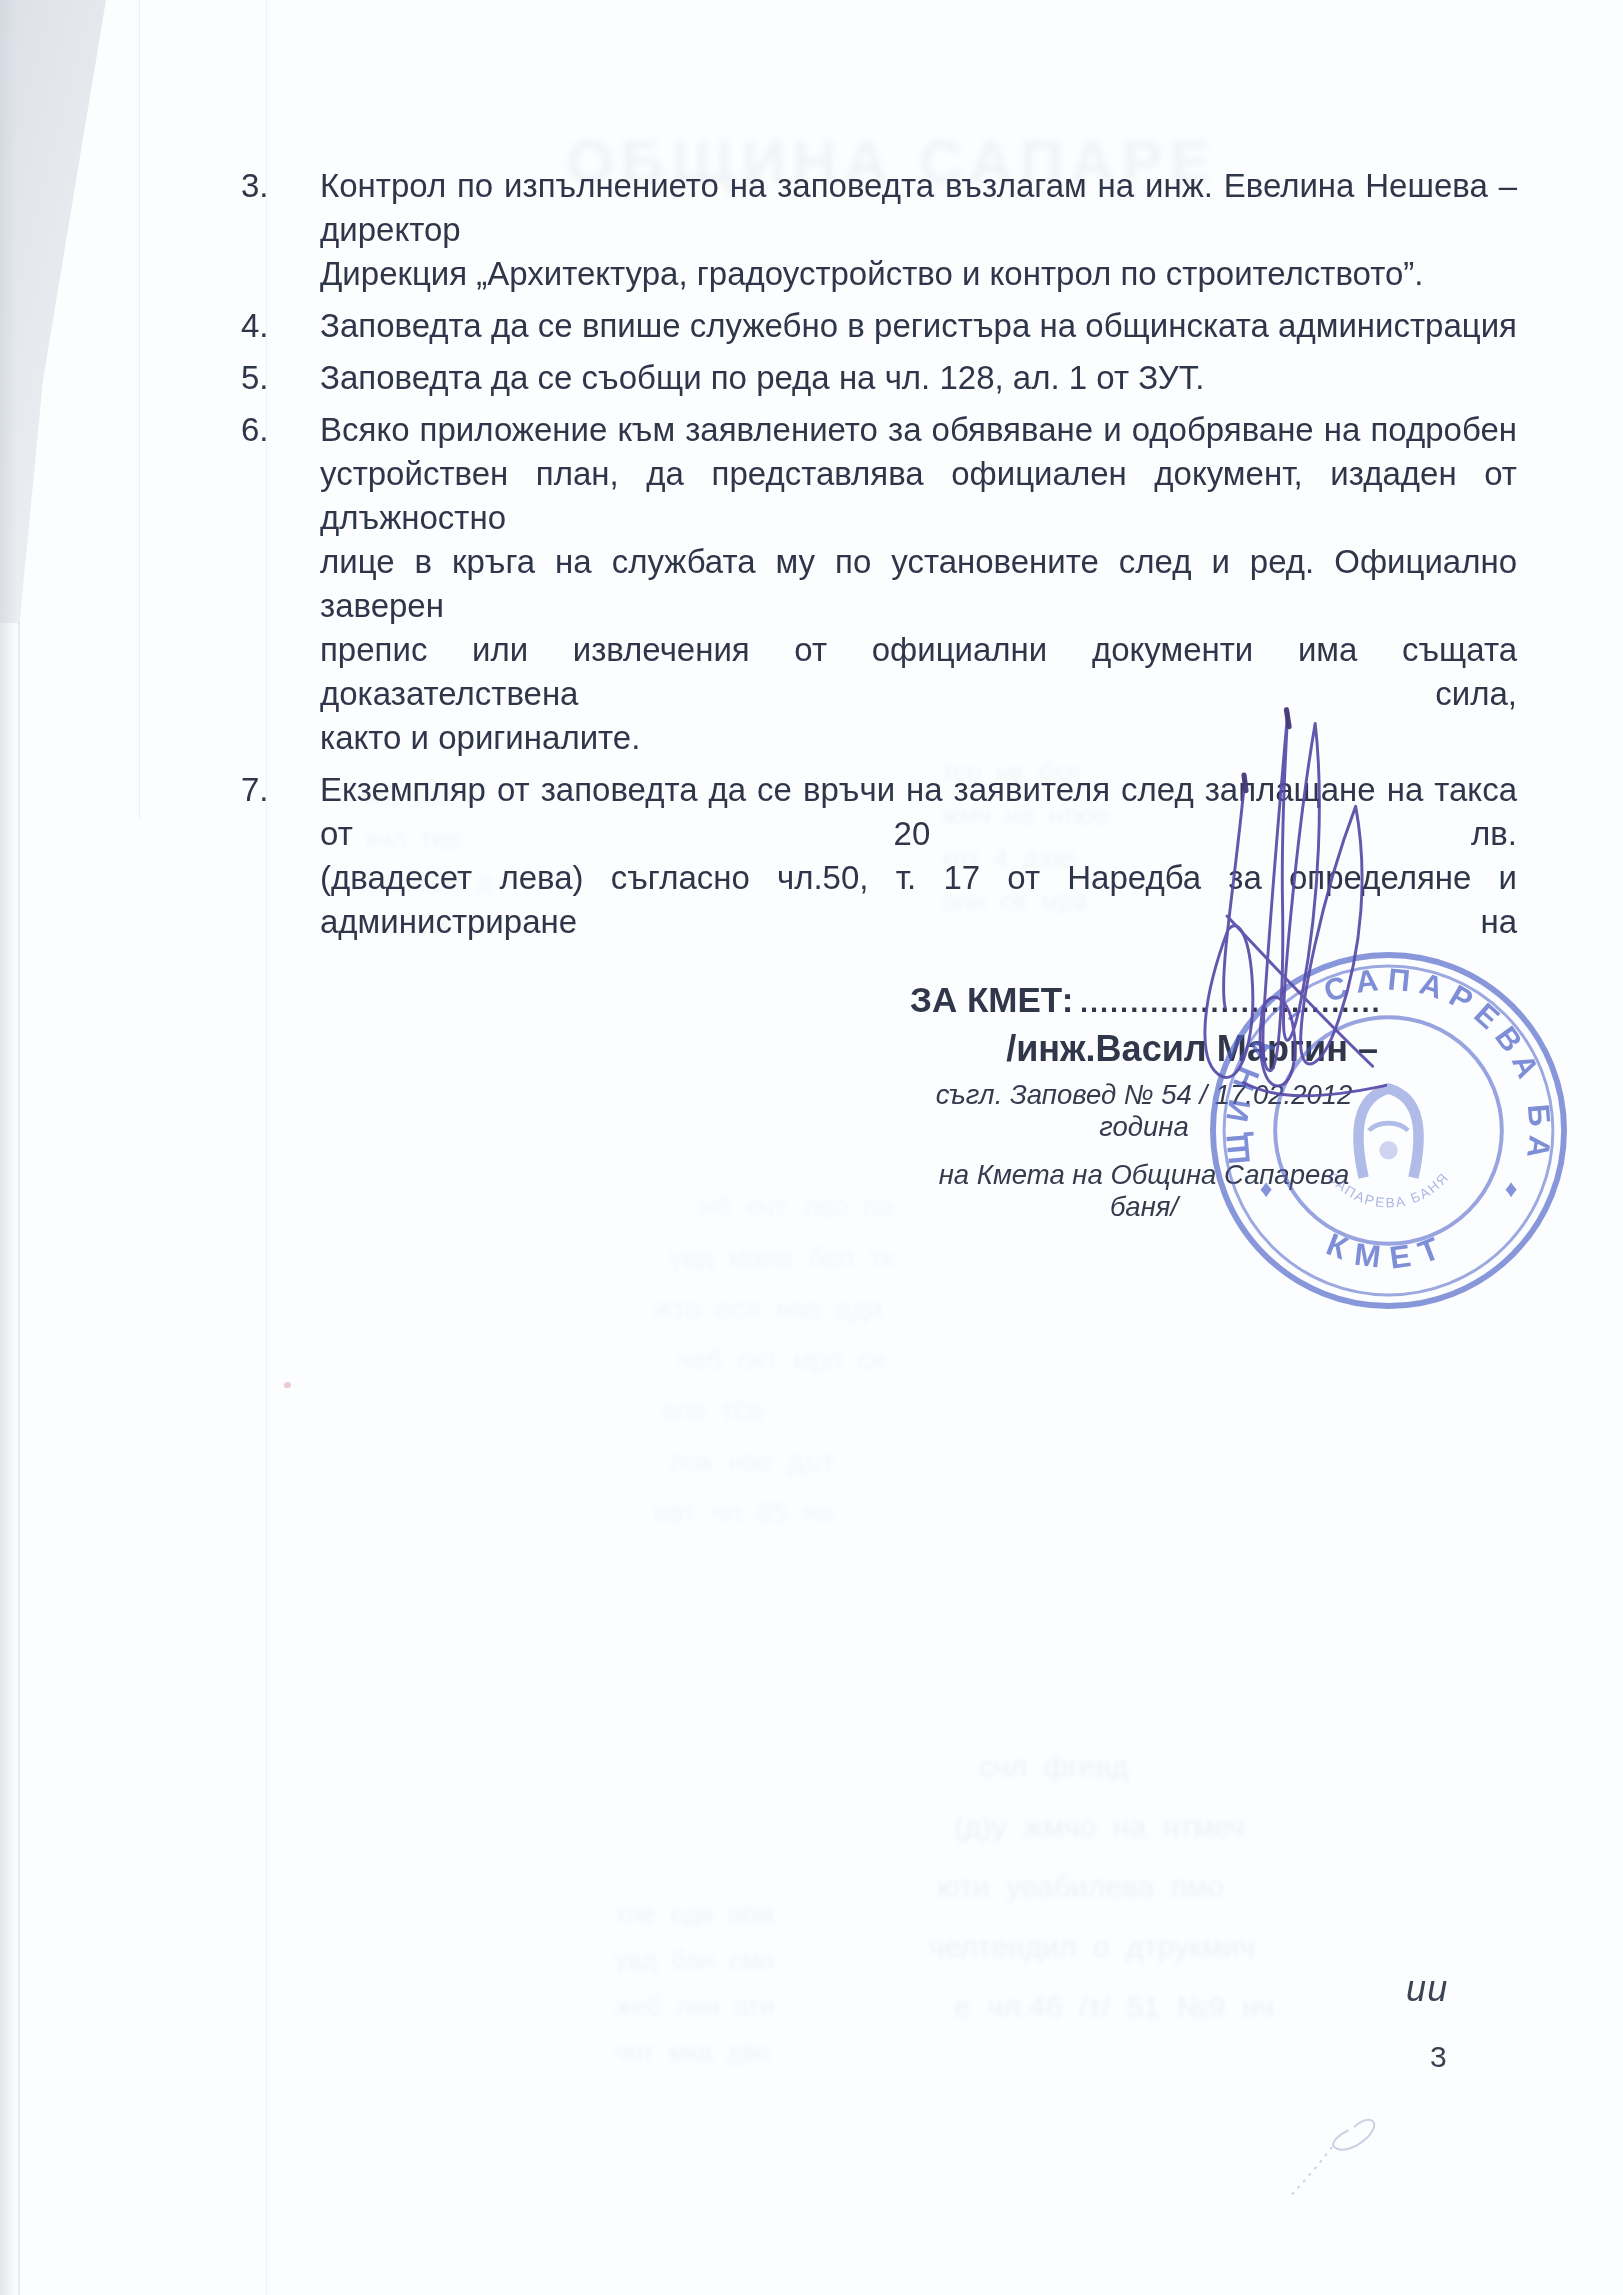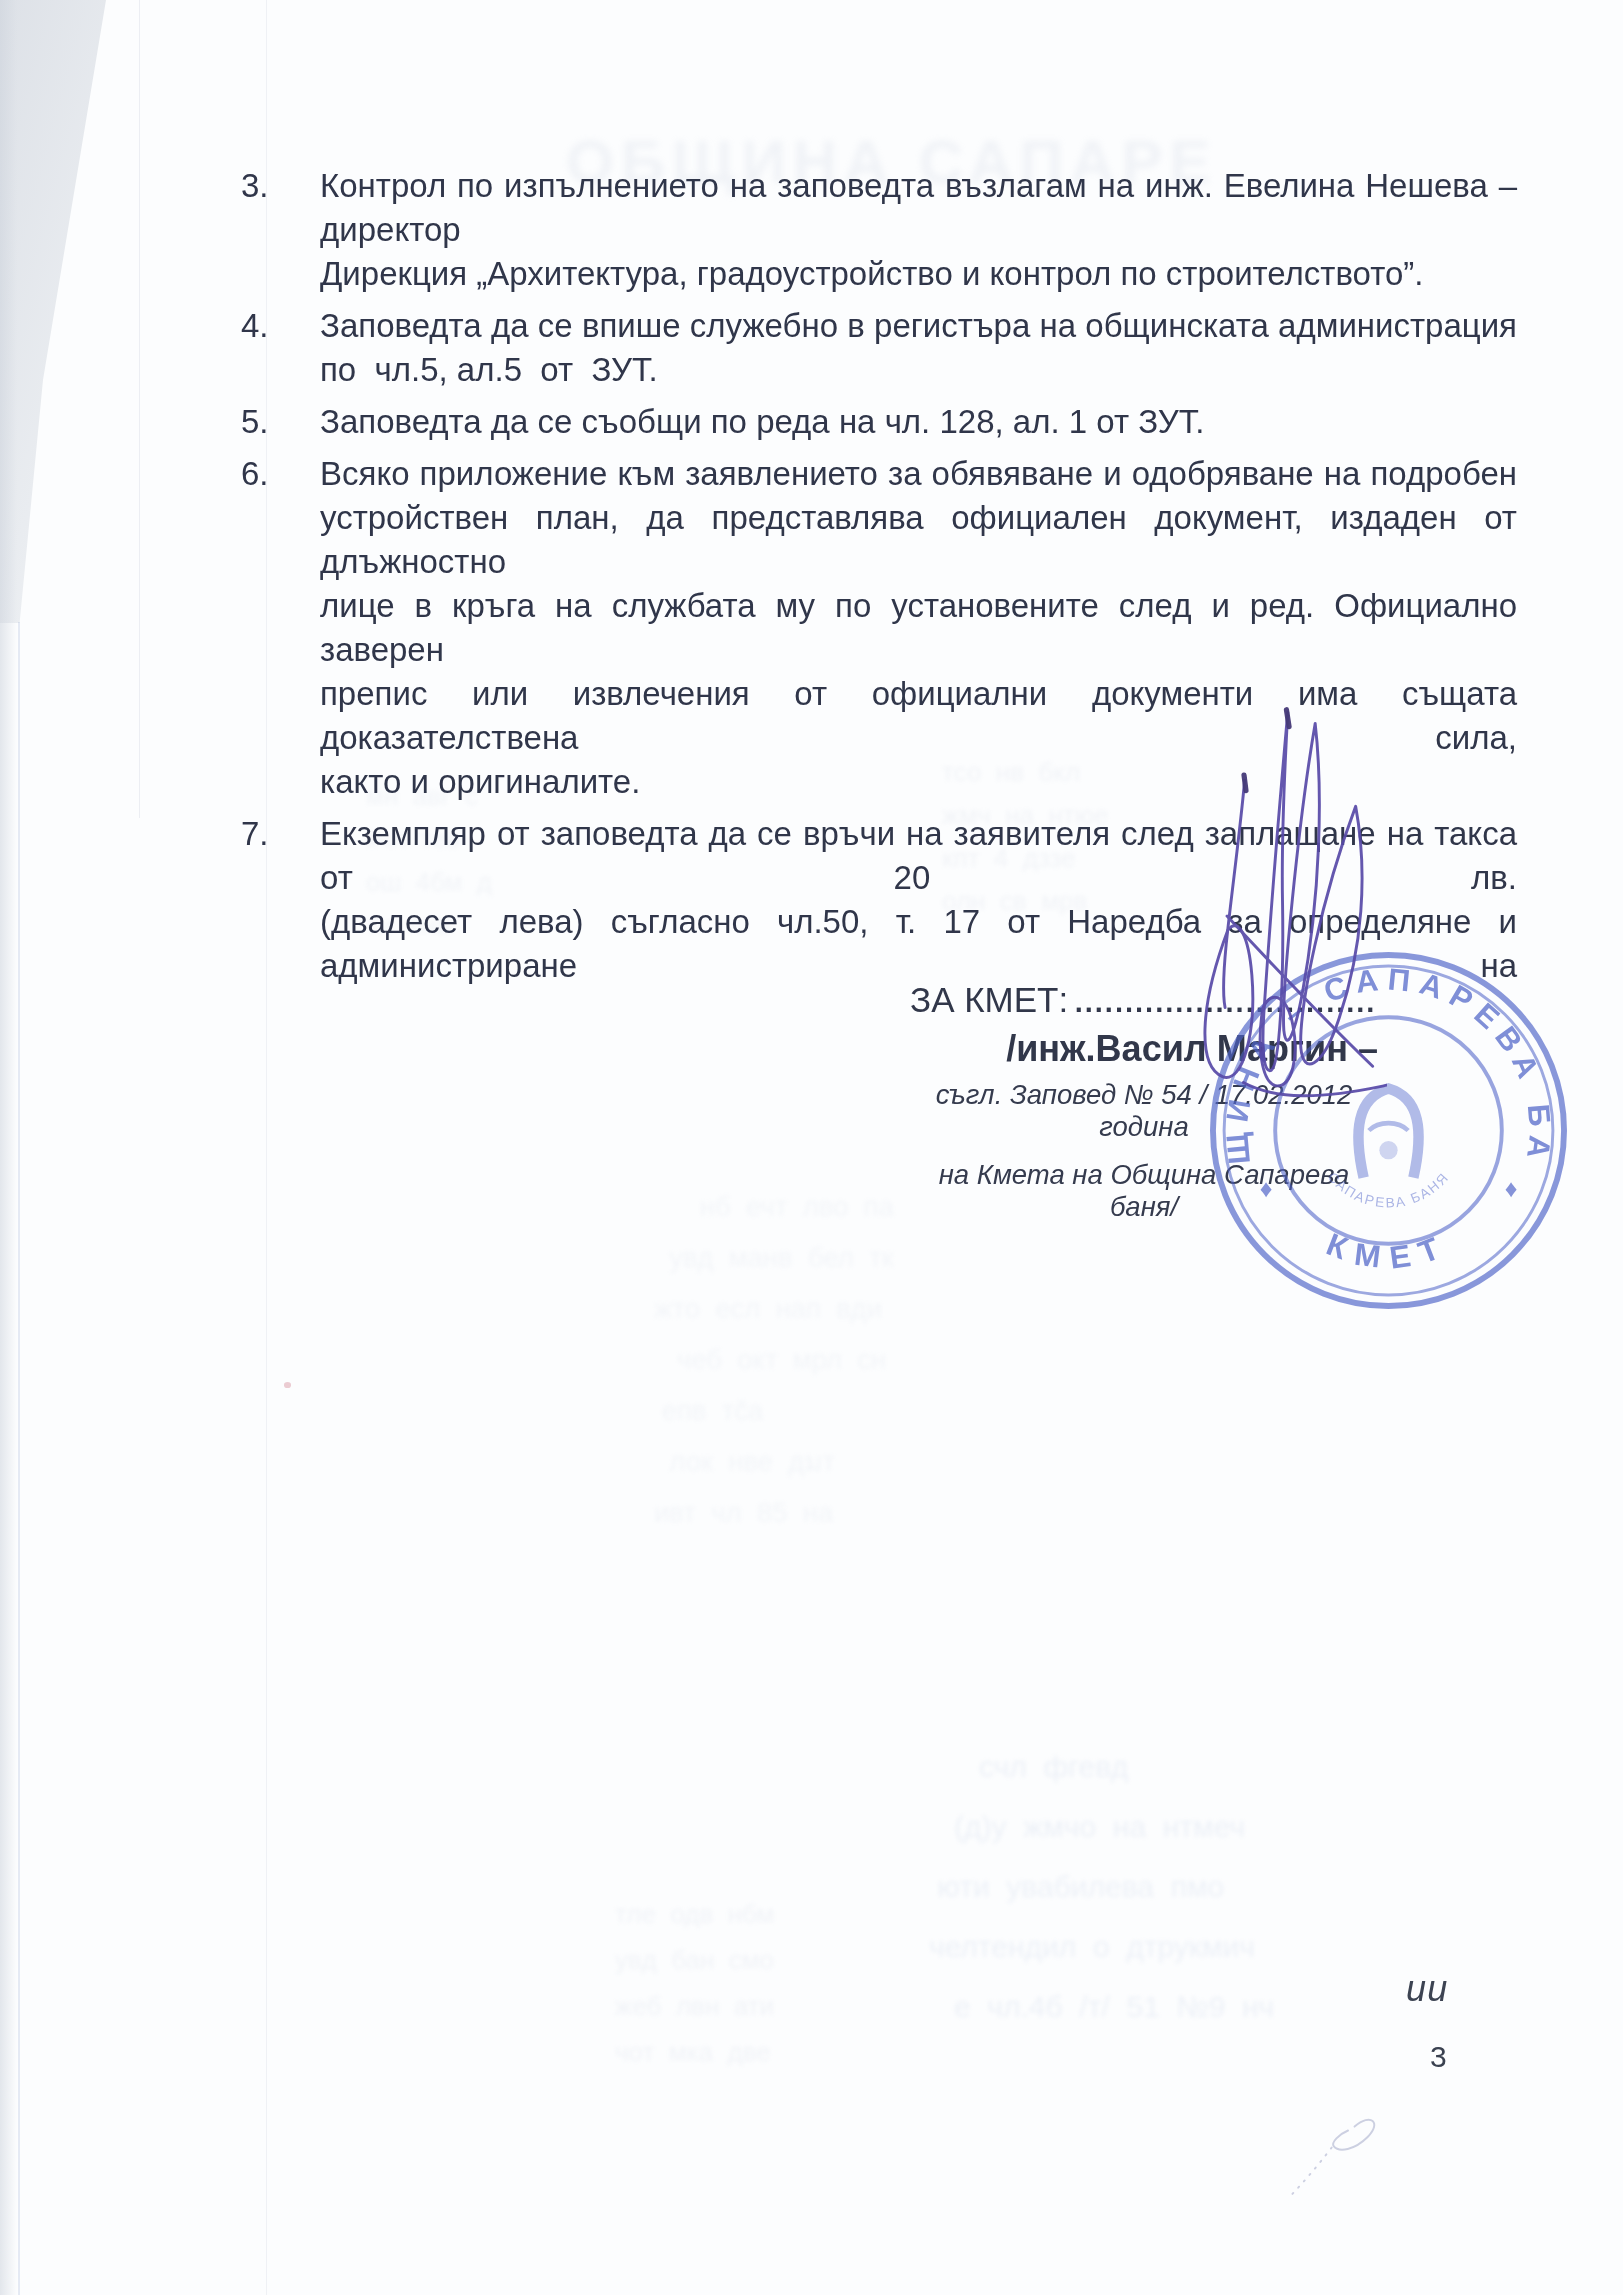--- a/index.html
+++ b/index.html
@@ -50,21 +50,21 @@
   }
   .item { display:flex; margin-bottom:7.9px; }
   .num  { flex:none; width:51px; }
   .item-body { flex:1; min-width:0; }
   .line { white-space:pre-wrap;margin-left:28px; }
   .line.j { text-align:justify; text-align-last:justify; white-space:normal; }
 
   
   .sig-block { position:absolute; left:910px; top:980px; width:468px; }
   .sig-row { display:flex; align-items:baseline; }
-  .sig-label { font-weight:normal; font-size:35px; white-space:nowrap; }
+  .sig-label { font-weight:bold; font-size:35px; white-space:nowrap; }
   .sig-dots  { flex:1; overflow:hidden; white-space:nowrap; font-weight:bold;
                font-size:29px; letter-spacing:2px; padding-left:6.5px; }
   .sig-name  { font-weight:bold; font-size:36px; text-align:right; margin-top:7.9px; }
   .sig-auth  { font-style:italic; font-size:27.5px; text-align:center; margin-top:9.2px; color:#353b4e; }
   .sig-auth2 { margin-top:16px; }
 
   
   .stamp-svg     { position:absolute; left:1192px; top:934px; width:393px; height:393px; opacity:.92; }
   .signature-svg { position:absolute; left:1165px; top:700px; width:222px; height:406px; }
   .pencil-svg    { position:absolute; left:1276px; top:2107px; width:131px; height:98px; }
@@ -102,21 +102,20 @@
         <div class="num">3.</div>
         <div class="item-body">
           <div class="line j">Контрол по изпълнението на заповедта възлагам на инж. Евелина Нешева – директор</div>
           <div class="line">Дирекция „Архитектура, градоустройство и контрол по строителството”.</div>
         </div>
       </div>
       <div class="item">
         <div class="num">4.</div>
         <div class="item-body">
           <div class="line j">Заповедта да се впише служебно в регистъра на общинската администрация</div>
-          <div class="line">по  чл.5, ал.5  от  ЗУТ.</div>
         </div>
       </div>
       <div class="item">
         <div class="num">5.</div>
         <div class="item-body">
           <div class="line">Заповедта да се съобщи по реда на чл. 128, ал. 1 от ЗУТ.</div>
         </div>
       </div>
       <div class="item">
         <div class="num">6.</div>

